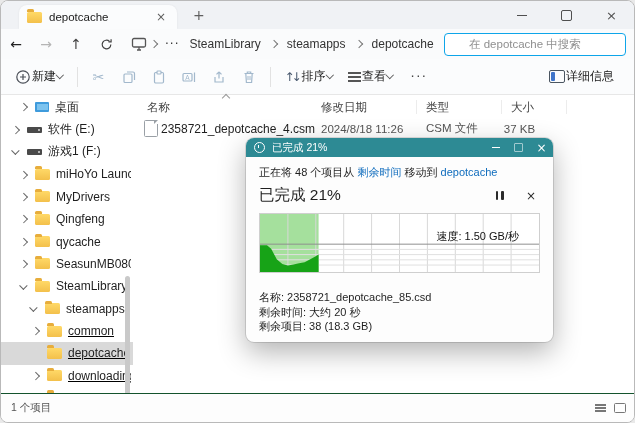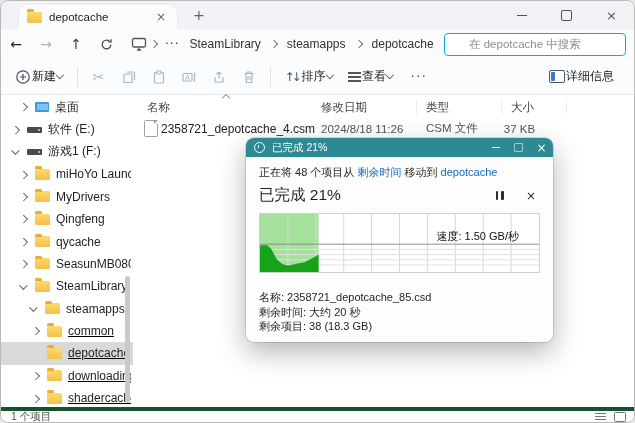--- a/index.html
+++ b/index.html
@@ -93,22 +93,22 @@
   .fl-row{position:absolute;left:4px;right:4px;top:24px;height:19px;display:flex;align-items:center;border-radius:3px;}
   .ico-doc{width:12px;height:15px;background:#fff;border:1px solid #9aa0a6;border-radius:1.5px;position:relative;flex:none;margin-left:7px;}
   .ico-doc::before{content:"";position:absolute;right:-1px;top:-1px;width:0;height:0;
        border-left:4px solid #9aa0a6;border-top:4px solid #fff;transform:rotate(90deg);}
   .fr-name{font-size:12px;color:#1f1f1f;position:absolute;left:24px;white-space:nowrap;}
   .fr-date{font-size:11.5px;color:#555;position:absolute;left:184px;}
   .fr-type{font-size:11.5px;color:#555;position:absolute;left:289px;}
   .fr-size{font-size:11.5px;color:#555;position:absolute;left:340px;width:85px;text-align:center;}
 
   
-  .statusbar{position:absolute;left:0;bottom:0;width:100%;height:15px;background:#fdfdfd;
-             border-top:4px solid #14532d;display:flex;align-items:center;box-sizing:border-box;}
+  .statusbar{position:absolute;left:0;bottom:0;width:100%;height:29px;background:#fdfdfd;
+             border-top:1px solid #14532d;display:flex;align-items:center;box-sizing:border-box;}
   .sb-count{font-size:10.5px;color:#555;margin-left:10px;flex:1;}
   .sb-icons{display:flex;gap:8px;margin-right:8px;align-items:center;}
   .sb-list{width:11px;height:1.5px;background:#777;box-shadow:0 3px 0 #777,0 6px 0 #777;margin-bottom:6px;}
   .sb-thumb{width:10px;height:8px;border:1.2px solid #777;border-radius:1.5px;}
 
   
   .dialog{position:absolute;left:245px;top:137px;width:307px;height:204px;background:#fdfdfd;
           border-radius:8px;box-shadow:0 10px 28px rgba(0,0,0,.30),0 0 0 1px rgba(0,0,0,.12);
           overflow:hidden;z-index:10;}
   .dlg-titlebar{height:19px;display:flex;align-items:center;padding:0 0 0 8px;}

